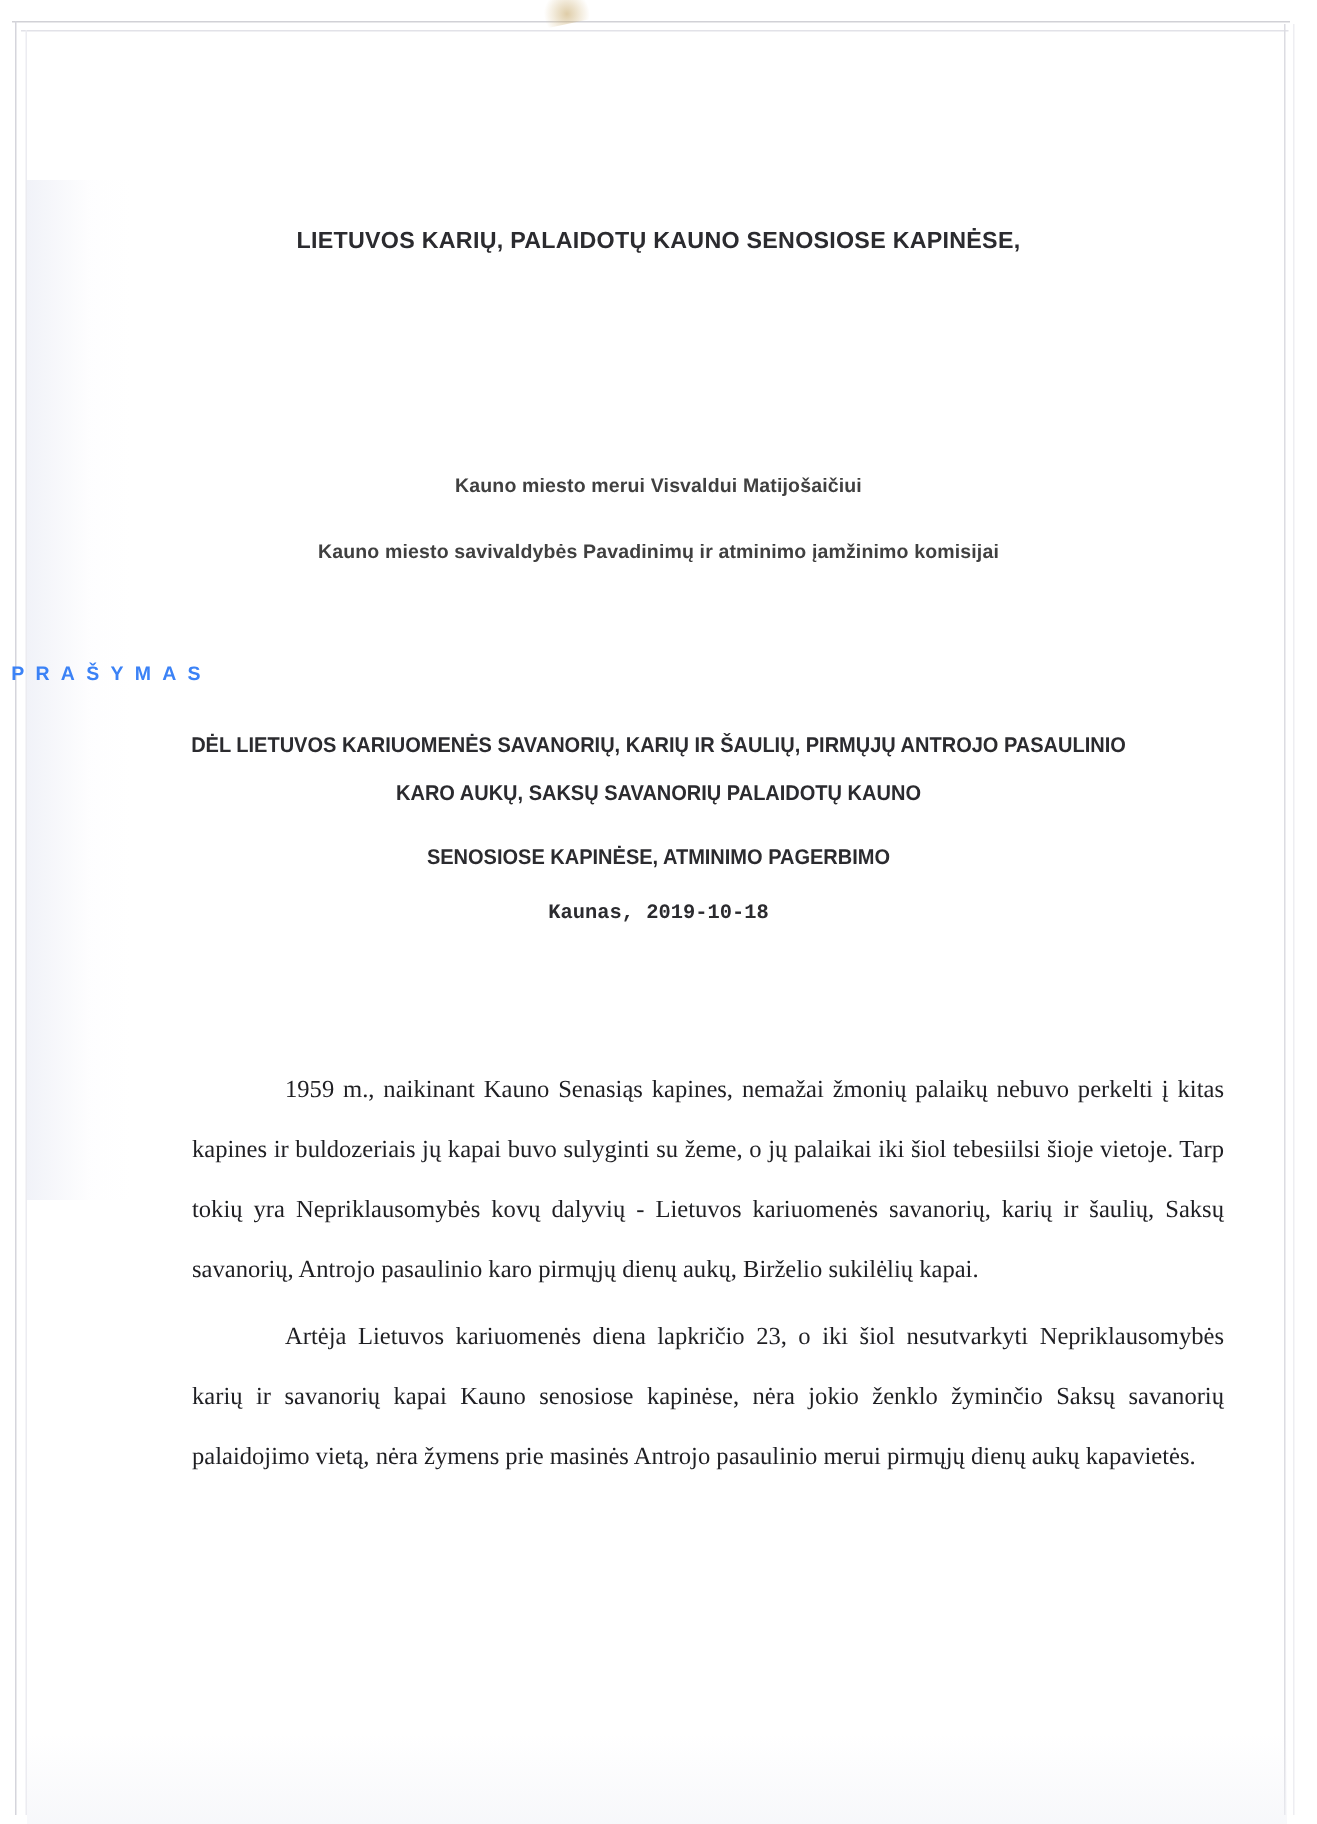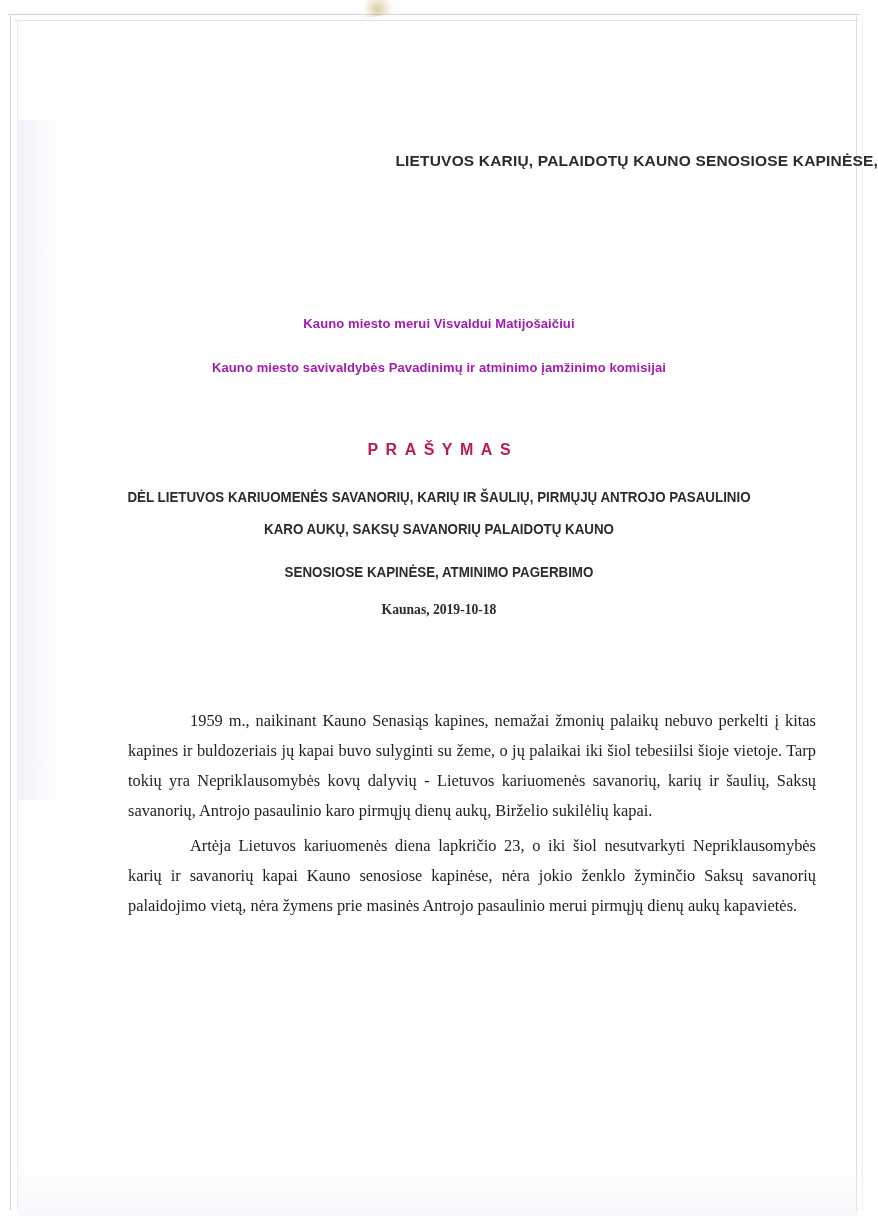--- a/index.html
+++ b/index.html
@@ -86,84 +86,84 @@
 
   .org-title {
     font-family: "Liberation Sans", sans-serif;
     font-weight: bold;
     font-size: 15.5px;
     color: #2b2b2f;
     letter-spacing: .18px;
     text-align: center;
     line-height: 1;
   }
-  .org-line1 { position: absolute; left: 0; right: 0; top: 153px; text-align: right; }
+  .org-line1 { position: absolute; left: 0; right: 0; top: 153px; }
   .org-line2 { position: absolute; left: 0; right: 0; top: 200px; }
 
   .addressee {
     font-family: "Liberation Sans", sans-serif;
     font-weight: bold;
     font-size: 13px;
-    color: #a21caf;
+    color: #404040;
     text-align: center;
     letter-spacing: .1px;
     line-height: 1;
   }
   .addr1 { position: absolute; left: 0; right: 0; top: 317px; }
   .addr2 { position: absolute; left: 0; right: 0; top: 361px; }
 
   .doc-type {
     position: absolute; left: 0; right: 0; top: 442px;
     font-family: "Liberation Sans", sans-serif;
     font-weight: bold;
-    font-size: 16px;
+    font-size: 13px;
     letter-spacing: 7.5px;
-    color: #be185d;
-    text-align: center;
+    color: #3b82f6;
+    text-align: left;
     text-indent: 7.5px;
     line-height: 1;
   }
 
   .subject {
     font-family: "Liberation Sans", sans-serif;
     font-weight: bold;
     font-size: 14.2px;
     color: #2b2b2f;
     text-align: center;
     line-height: 1;
     transform: scaleX(.94);
     transform-origin: center center;
   }
   .subj1 { position: absolute; left: 0; right: 0; top: 490px; }
   .subj2 { position: absolute; left: 0; right: 0; top: 522px; }
   .subj3 { position: absolute; left: 0; right: 0; top: 565px; }
 
   .date-line {
     position: absolute; left: 0; right: 0; top: 603px;
-    font-family: Liberation Serif, serif;
+    font-family: Liberation Mono, monospace;
     font-weight: bold;
     font-size: 13.6px;
     color: #2b2b2f;
     text-align: center;
     line-height: 1;
   }
 
   .body-block {
     position: absolute;
     left: 128px;
     top: 706px;
     width: 688px;
   }
   .para {
     font-family: "Liberation Serif", serif;
     font-size: 16.4px;
     color: #1f1f23;
     text-align: justify;
     text-justify: inter-word;
-    line-height: 30px;
+    line-height: 40px;
     text-indent: 62px;
     margin: 0 0 4.5px 0;
   }
   .para.last { margin-bottom: 0; }
 </style>
 </head>
 <body>
 
 <div id="page">
 

